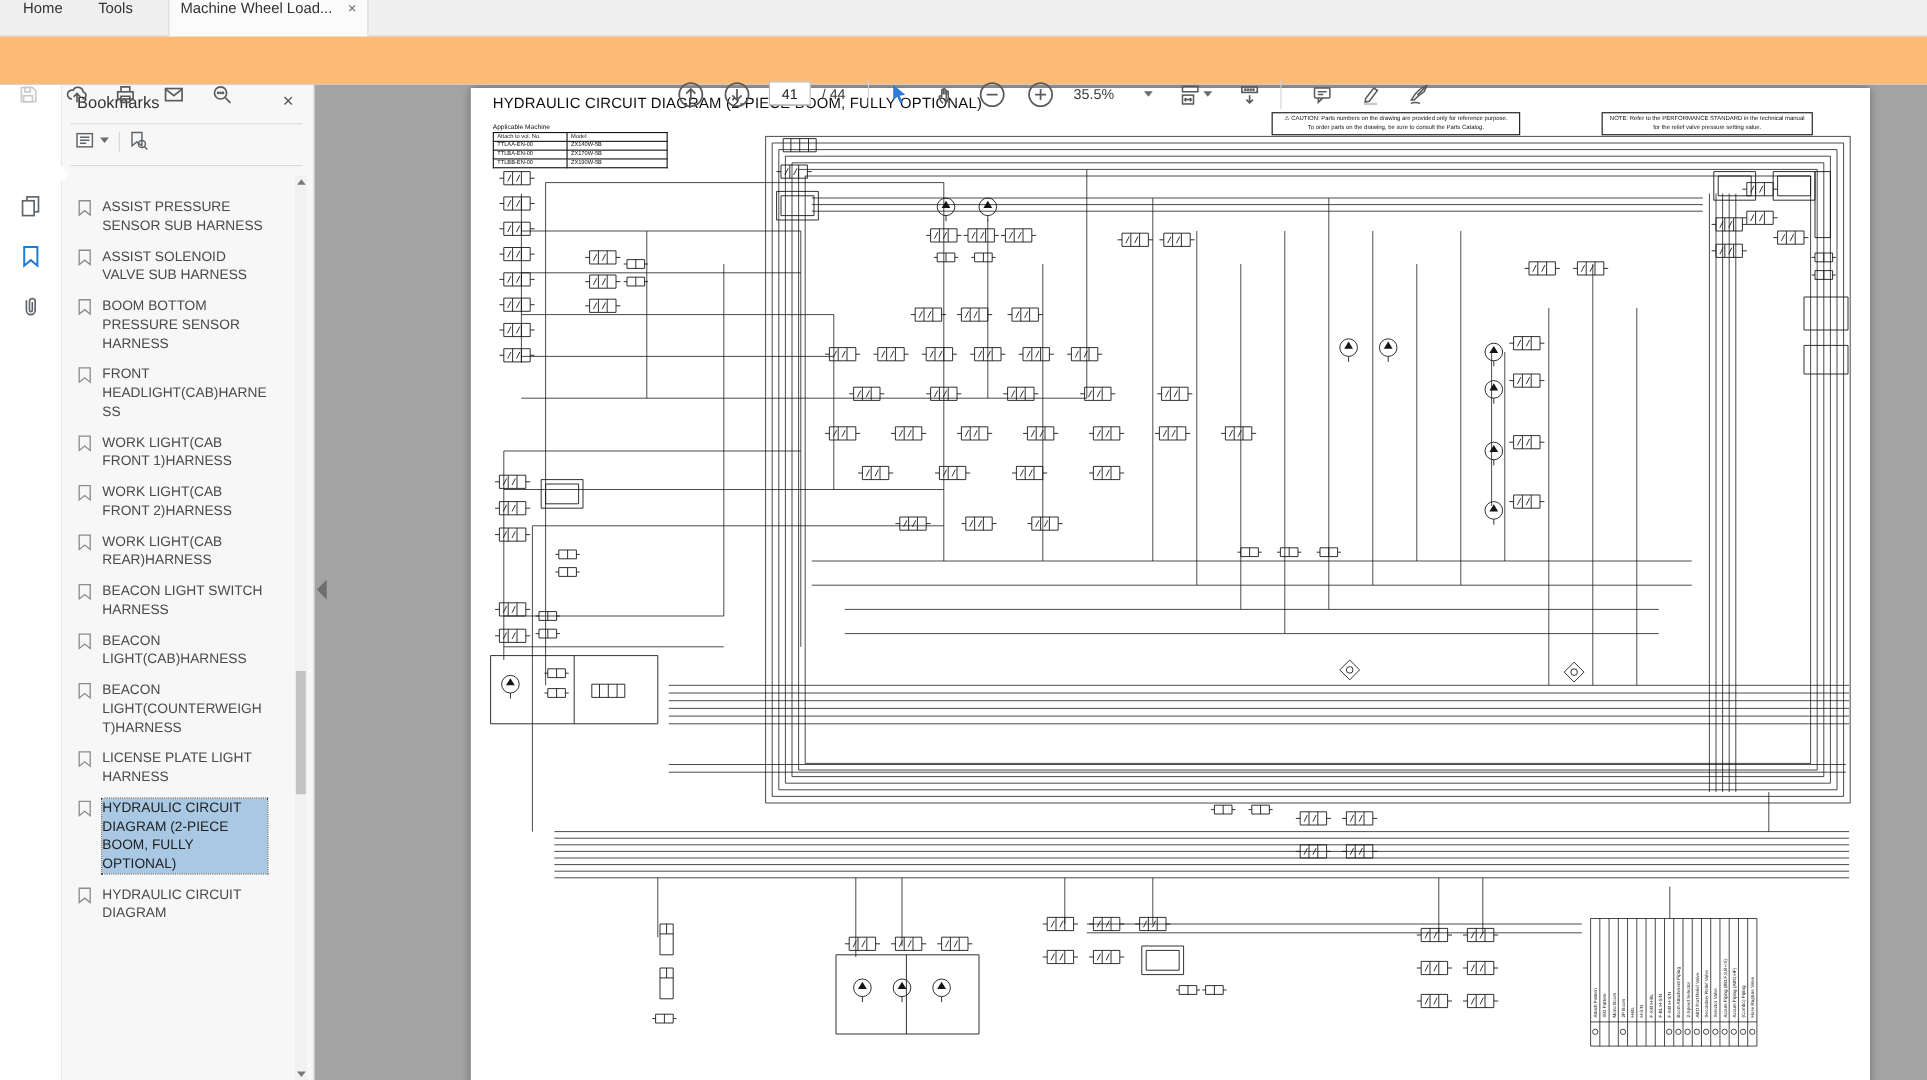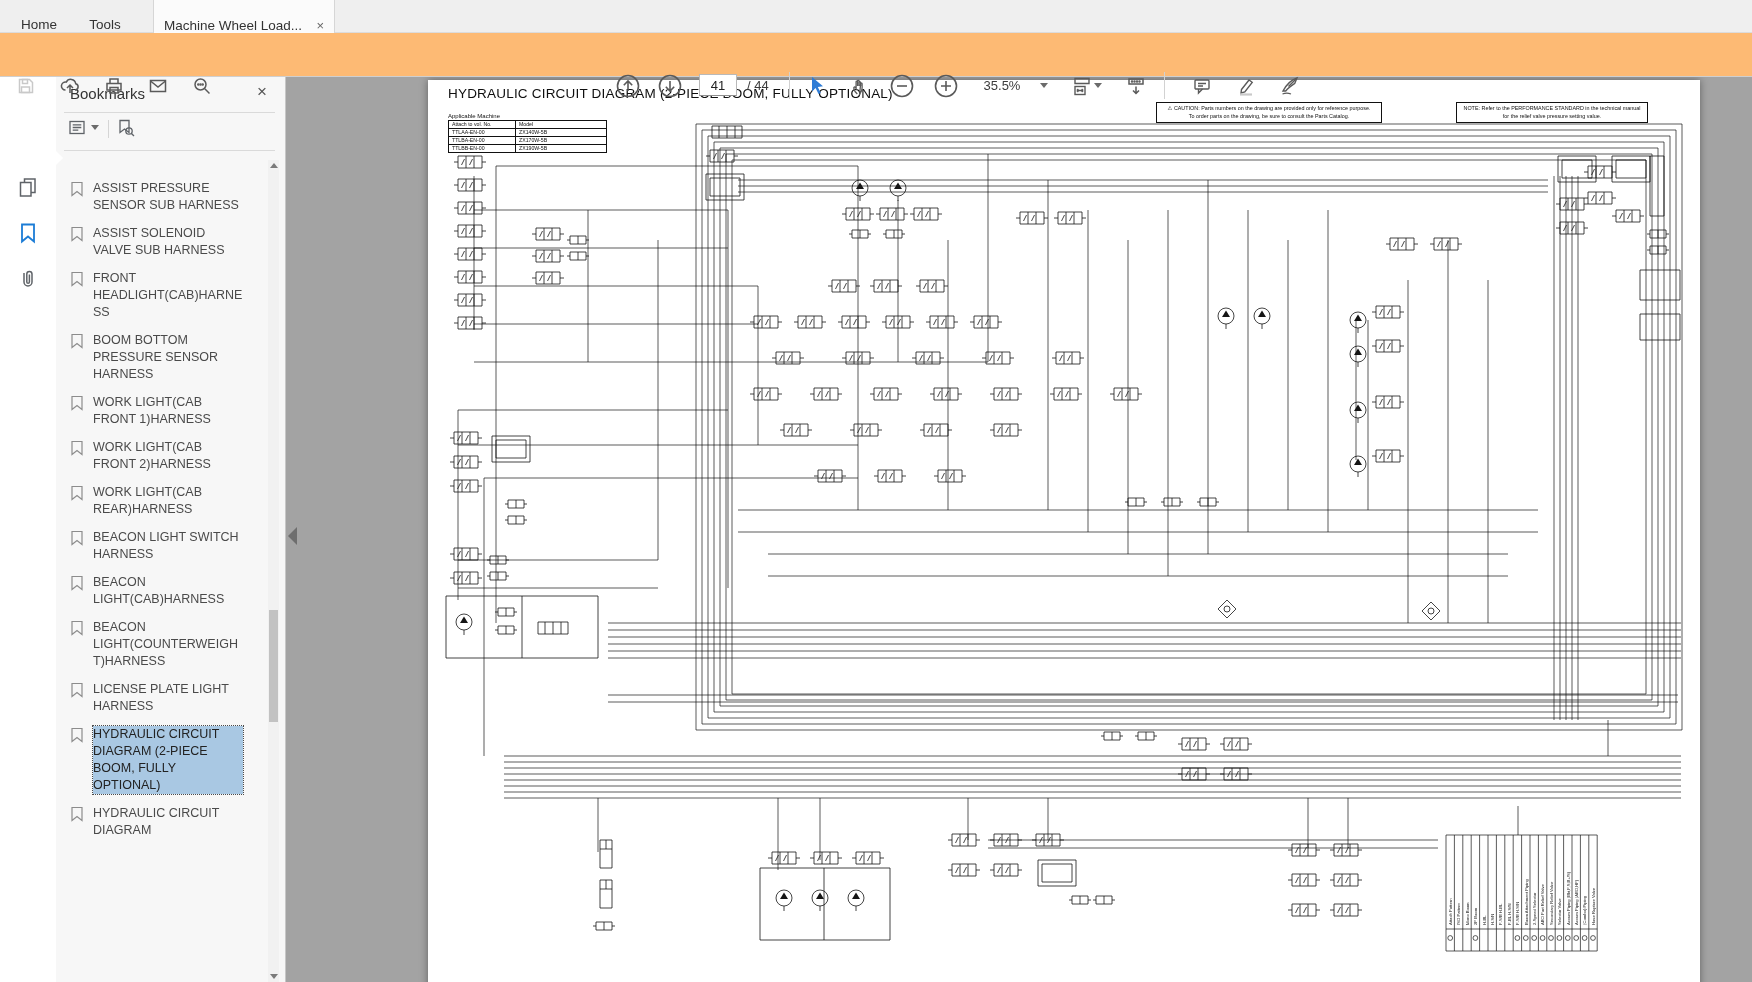--- a/index.html
+++ b/index.html
@@ -1,36 +1,36 @@
 <!DOCTYPE html>
 <html><head>
 <meta charset="utf-8">
 <style>
   html,body{margin:0;padding:0;width:1752px;height:982px;overflow:hidden;
     font-family:"Liberation Sans",sans-serif;background:#a3a3a3;position:relative;}
   
   .tabbar{position:absolute;left:0;top:0;width:1752px;height:32px;background:#efefef;
     border-bottom:1px solid #dcdcdc;z-index:30;}
-  .tab{position:absolute;top:0;height:32px;display:flex;align-items:flex-end;font-size:13.5px;color:#333;cursor:default;}
+  .tab{position:absolute;top:0;height:32px;display:flex;align-items:flex-start;font-size:13.5px;color:#333;cursor:default;}
   .tab-home{left:8px;width:62px;justify-content:center;}
   .tab-tools{left:76px;width:58px;justify-content:center;}
   .tab-doc{left:153px;width:182px;background:#fbfbfb;border-left:1px solid #d6d6d6;border-right:1px solid #d6d6d6;
     padding:0 10px;justify-content:space-between;box-sizing:border-box;height:33px;}
   .tab-doc .xx{color:#666;font-size:13px;margin-left:8px;}
   
   .toolbar{position:absolute;left:0;top:32px;width:1752px;height:44px;background:#fdba74;
     border-bottom:1px solid #cfcfcf;z-index:25;}
   .ti{position:absolute;top:38px;width:32px;height:32px;display:flex;align-items:center;justify-content:center;}
   .ti svg{display:block;}
   .tdiv{position:absolute;top:40px;width:1px;height:27px;background:#d2d2d2;}
   .pageinput{position:absolute;left:699px;top:42px;width:38px;height:22px;border:1px solid #b9b9b9;
     border-bottom:1px solid #8f8f8f;background:#fff;text-align:center;font-size:13px;color:#222;
     font-family:"Liberation Sans",sans-serif;box-sizing:border-box;}
   .pagetotal{position:absolute;left:747px;top:46px;font-size:13px;color:#3c3c3c;}
-  .zoomlvl{position:absolute;left:976px;top:46px;font-size:13px;color:#3c3c3c;width:52px;text-align:center;}
+  .zoomlvl{position:absolute;left:976px;top:46px;font-size:13px;color:#3c3c3c;width:52px;}
   .caret{width:0;height:0;border-left:4px solid transparent;border-right:4px solid transparent;
     border-top:5px solid #6b6b6b;position:absolute;}
   
   .rail{position:absolute;left:0;top:76px;width:56px;height:906px;background:#fff;z-index:20;}
   .rico{position:absolute;left:15px;width:26px;height:26px;display:flex;align-items:center;justify-content:center;}
   .notch{position:absolute;left:51px;top:153px;width:10px;height:10px;background:#fff;transform:rotate(45deg);z-index:22;}
   
   .panel{position:absolute;left:56px;top:76px;width:230px;height:906px;background:#f7f7f7;z-index:21;
     border-right:1px solid #c7c7c7;box-sizing:border-box;}
   .ph-title{position:absolute;left:14px;top:9px;font-size:15px;color:#333;}
@@ -250,27 +250,27 @@
     <div class="bm">
       <svg viewBox="0 0 14 16" width="14" height="16" fill="none" stroke="#8c8c8c" stroke-width="1.2">
           <path d="M2 1.5h10v13l-5-4-5 4z"></path>
         </svg>
       <span class="bm-label">ASSIST SOLENOID VALVE SUB HARNESS</span>
     </div>
     <div class="bm">
       <svg viewBox="0 0 14 16" width="14" height="16" fill="none" stroke="#8c8c8c" stroke-width="1.2">
           <path d="M2 1.5h10v13l-5-4-5 4z"></path>
         </svg>
+      <span class="bm-label">BOOM BOTTOM PRESSURE SENSOR HARNESS</span>
+    </div>
+    <div class="bm">
+      <svg viewBox="0 0 14 16" width="14" height="16" fill="none" stroke="#8c8c8c" stroke-width="1.2">
+          <path d="M2 1.5h10v13l-5-4-5 4z"></path>
+        </svg>
       <span class="bm-label">FRONT HEADLIGHT(CAB)HARNESS</span>
-    </div>
-    <div class="bm">
-      <svg viewBox="0 0 14 16" width="14" height="16" fill="none" stroke="#8c8c8c" stroke-width="1.2">
-          <path d="M2 1.5h10v13l-5-4-5 4z"></path>
-        </svg>
-      <span class="bm-label">BOOM BOTTOM PRESSURE SENSOR HARNESS</span>
     </div>
     <div class="bm">
       <svg viewBox="0 0 14 16" width="14" height="16" fill="none" stroke="#8c8c8c" stroke-width="1.2">
           <path d="M2 1.5h10v13l-5-4-5 4z"></path>
         </svg>
       <span class="bm-label">WORK LIGHT(CAB FRONT 1)HARNESS</span>
     </div>
     <div class="bm">
       <svg viewBox="0 0 14 16" width="14" height="16" fill="none" stroke="#8c8c8c" stroke-width="1.2">
           <path d="M2 1.5h10v13l-5-4-5 4z"></path>

